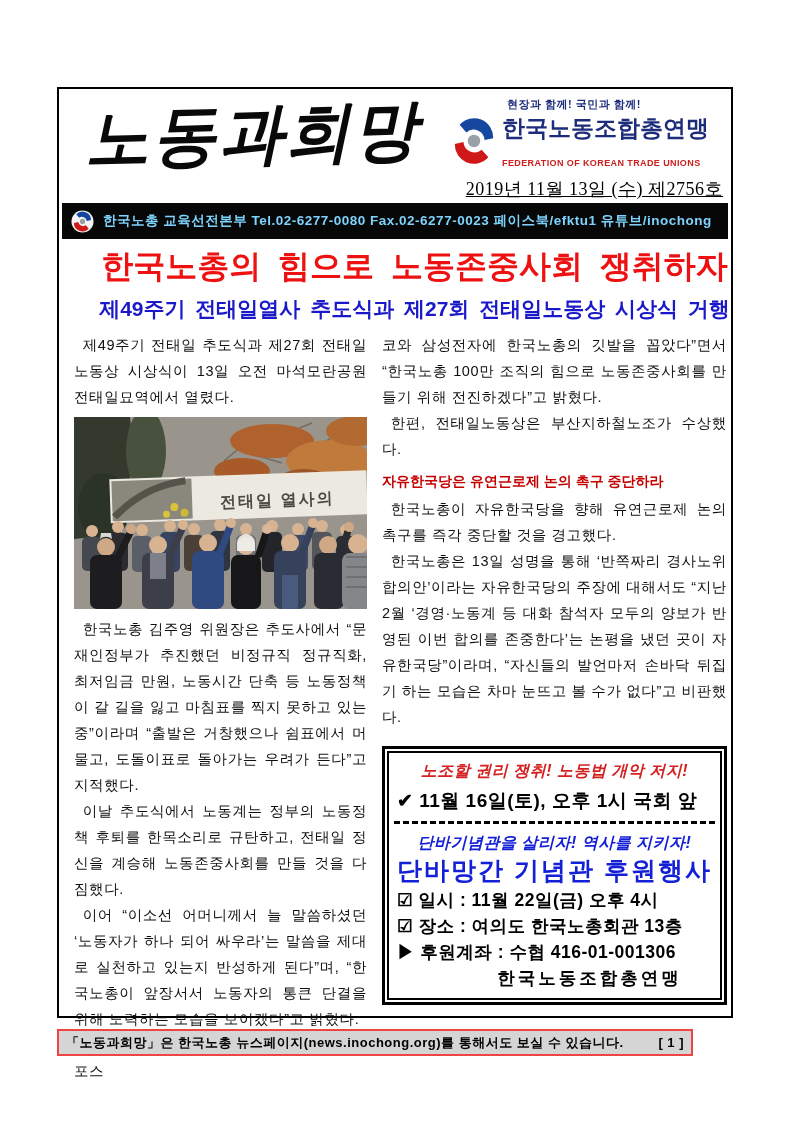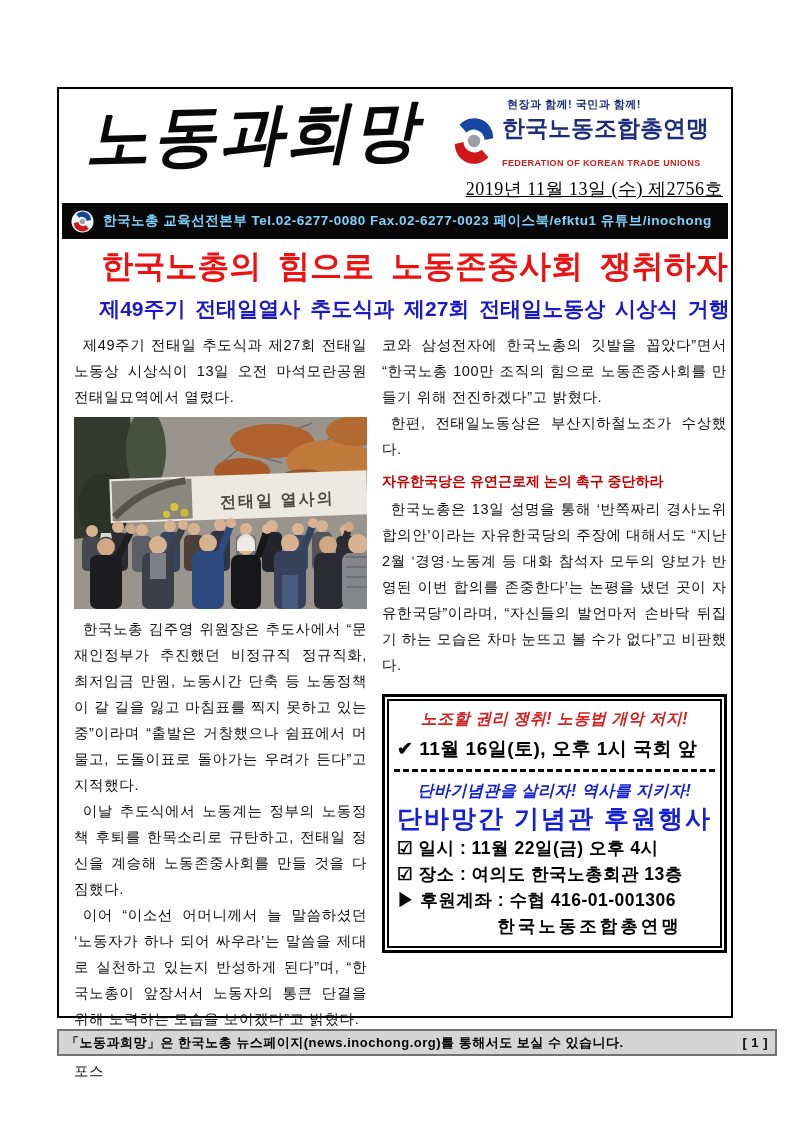--- a/index.html
+++ b/index.html
@@ -59,22 +59,22 @@
   .ev-title{font-size:25px;font-weight:900;text-align:center;margin-top:1px;letter-spacing:0px;white-space:nowrap;}
   .ev1-title{color:var(--headline-red);}
   .ev2-title{color:var(--event-blue);letter-spacing:2px;}
   .ev1-detail{font-size:19px;font-weight:900;color:#000;margin-top:4px;letter-spacing:0.5px;white-space:nowrap;}
   .divider{border-top:3px dashed #000;margin:7px -3px 6px -3px;}
   .ev2-details{margin-top:4px;}
   .ev2-details div{font-size:17.5px;font-weight:900;color:#000;line-height:26px;letter-spacing:0.5px;white-space:nowrap;}
   .ev2-details div.last{text-align:center;padding-left:70px;letter-spacing:3px;}
 
   
-  .footer-bar{position:absolute;left:57px;top:1029px;width:720px;height:27px;background:#d5d5d5;
-    border:2px solid #737373;display:flex;align-items:center;justify-content:space-between;
+  .footer-bar{position:absolute;left:57px;top:1029px;width:636px;height:27px;background:#d5d5d5;
+    border:2px solid #ef4444;display:flex;align-items:center;justify-content:space-between;
     padding:2px 7px;font-size:13px;font-weight:bold;color:#000;letter-spacing:0.5px;white-space:nowrap;}
 </style>
 </head>
 <body>
 
 <div class="page">
   <div class="frame">
 
     <div class="masthead">
       <div class="logo-callig">노동과희망</div>
@@ -224,20 +224,21 @@
         <p>한국노총 김주영 위원장은 추도사에서 “문재인정부가 추진했던 비정규직 정규직화, 최저임금 만원, 노동시간 단축 등 노동정책이 갈 길을 잃고 마침표를 찍지 못하고 있는 중”이라며 “출발은 거창했으나 쉼표에서 머물고, 도돌이표로 돌아가는 우려가 든다”고 지적했다.</p>
         <p>이날 추도식에서 노동계는 정부의 노동정책 후퇴를 한목소리로 규탄하고, 전태일 정신을 계승해 노동존중사회를 만들 것을 다짐했다.</p>
         <p>이어 “이소선 어머니께서 늘 말씀하셨던 ‘노동자가 하나 되어 싸우라’는 말씀을 제대로 실천하고 있는지 반성하게 된다”며, “한국노총이 앞장서서 노동자의 통큰 단결을 위해 노력하는 모습을 보이겠다”고 밝혔다.</p>
         <p>김 위원장은 “재벌 무노조 사업장이었던 포스</p>
       </div>
 
       <div class="col">
         <p class="cont">코와 삼성전자에 한국노총의 깃발을 꼽았다”면서 “한국노총 100만 조직의 힘으로 노동존중사회를 만들기 위해 전진하겠다”고 밝혔다.</p>
         <p>한편, 전태일노동상은 부산지하철노조가 수상했다.</p>
         <div class="subheading2">자유한국당은 유연근로제 논의 촉구 중단하라</div>
+        <p>한국노총이 자유한국당을 향해 유연근로제 논의 촉구를 즉각 중단할 것을 경고했다.</p>
         <p>한국노총은 13일 성명을 통해 ‘반쪽짜리 경사노위 합의안’이라는 자유한국당의 주장에 대해서도 “지난 2월 ‘경영·노동계 등 대화 참석자 모두의 양보가 반영된 이번 합의를 존중한다’는 논평을 냈던 곳이 자유한국당”이라며, “자신들의 발언마저 손바닥 뒤집기 하는 모습은 차마 눈뜨고 볼 수가 없다”고 비판했다.</p>
 
         <div class="notice-box">
           <div class="notice-inner">
             <div class="ev-slogan ev1-slogan">노조할 권리 쟁취! 노동법 개악 저지!</div>
             <div class="ev1-detail">✔ 11월 16일(토), 오후 1시 국회 앞</div>
             <div class="divider"></div>
             <div class="ev-slogan ev2-slogan">단바기념관을 살리자! 역사를 지키자!</div>
             <div class="ev-title ev2-title">단바망간 기념관 후원행사</div>
             <div class="ev2-details">

